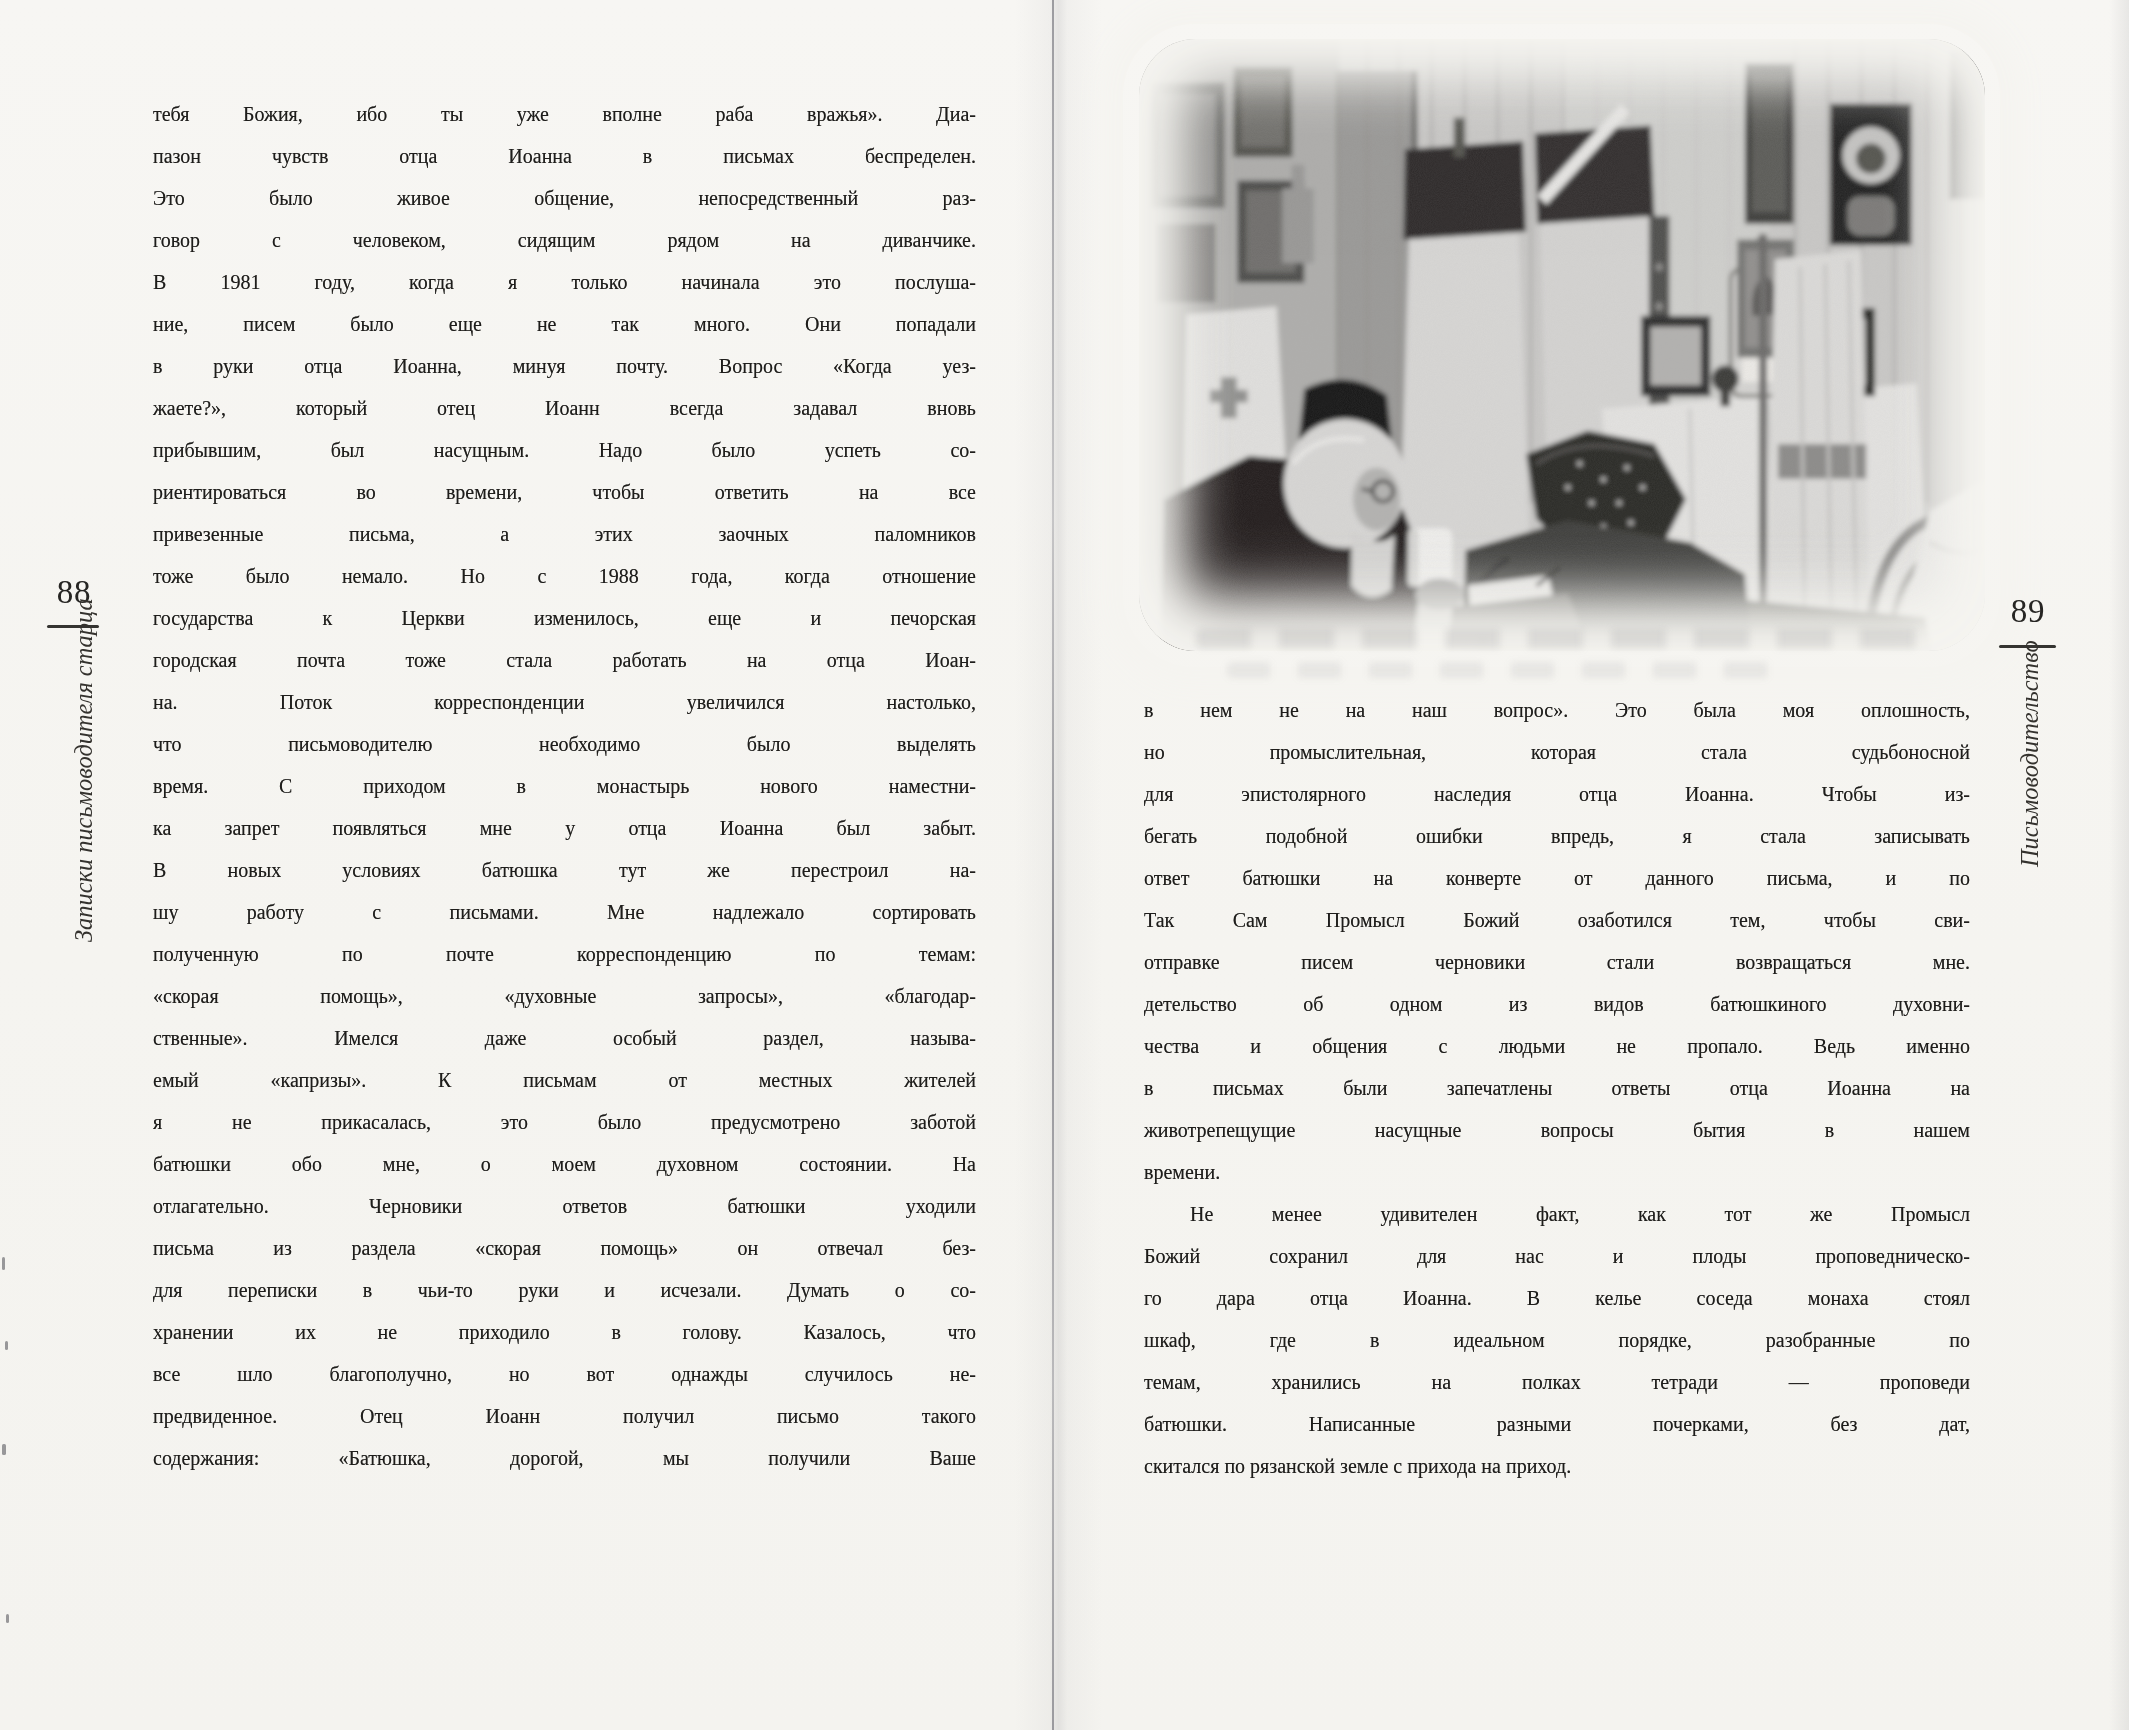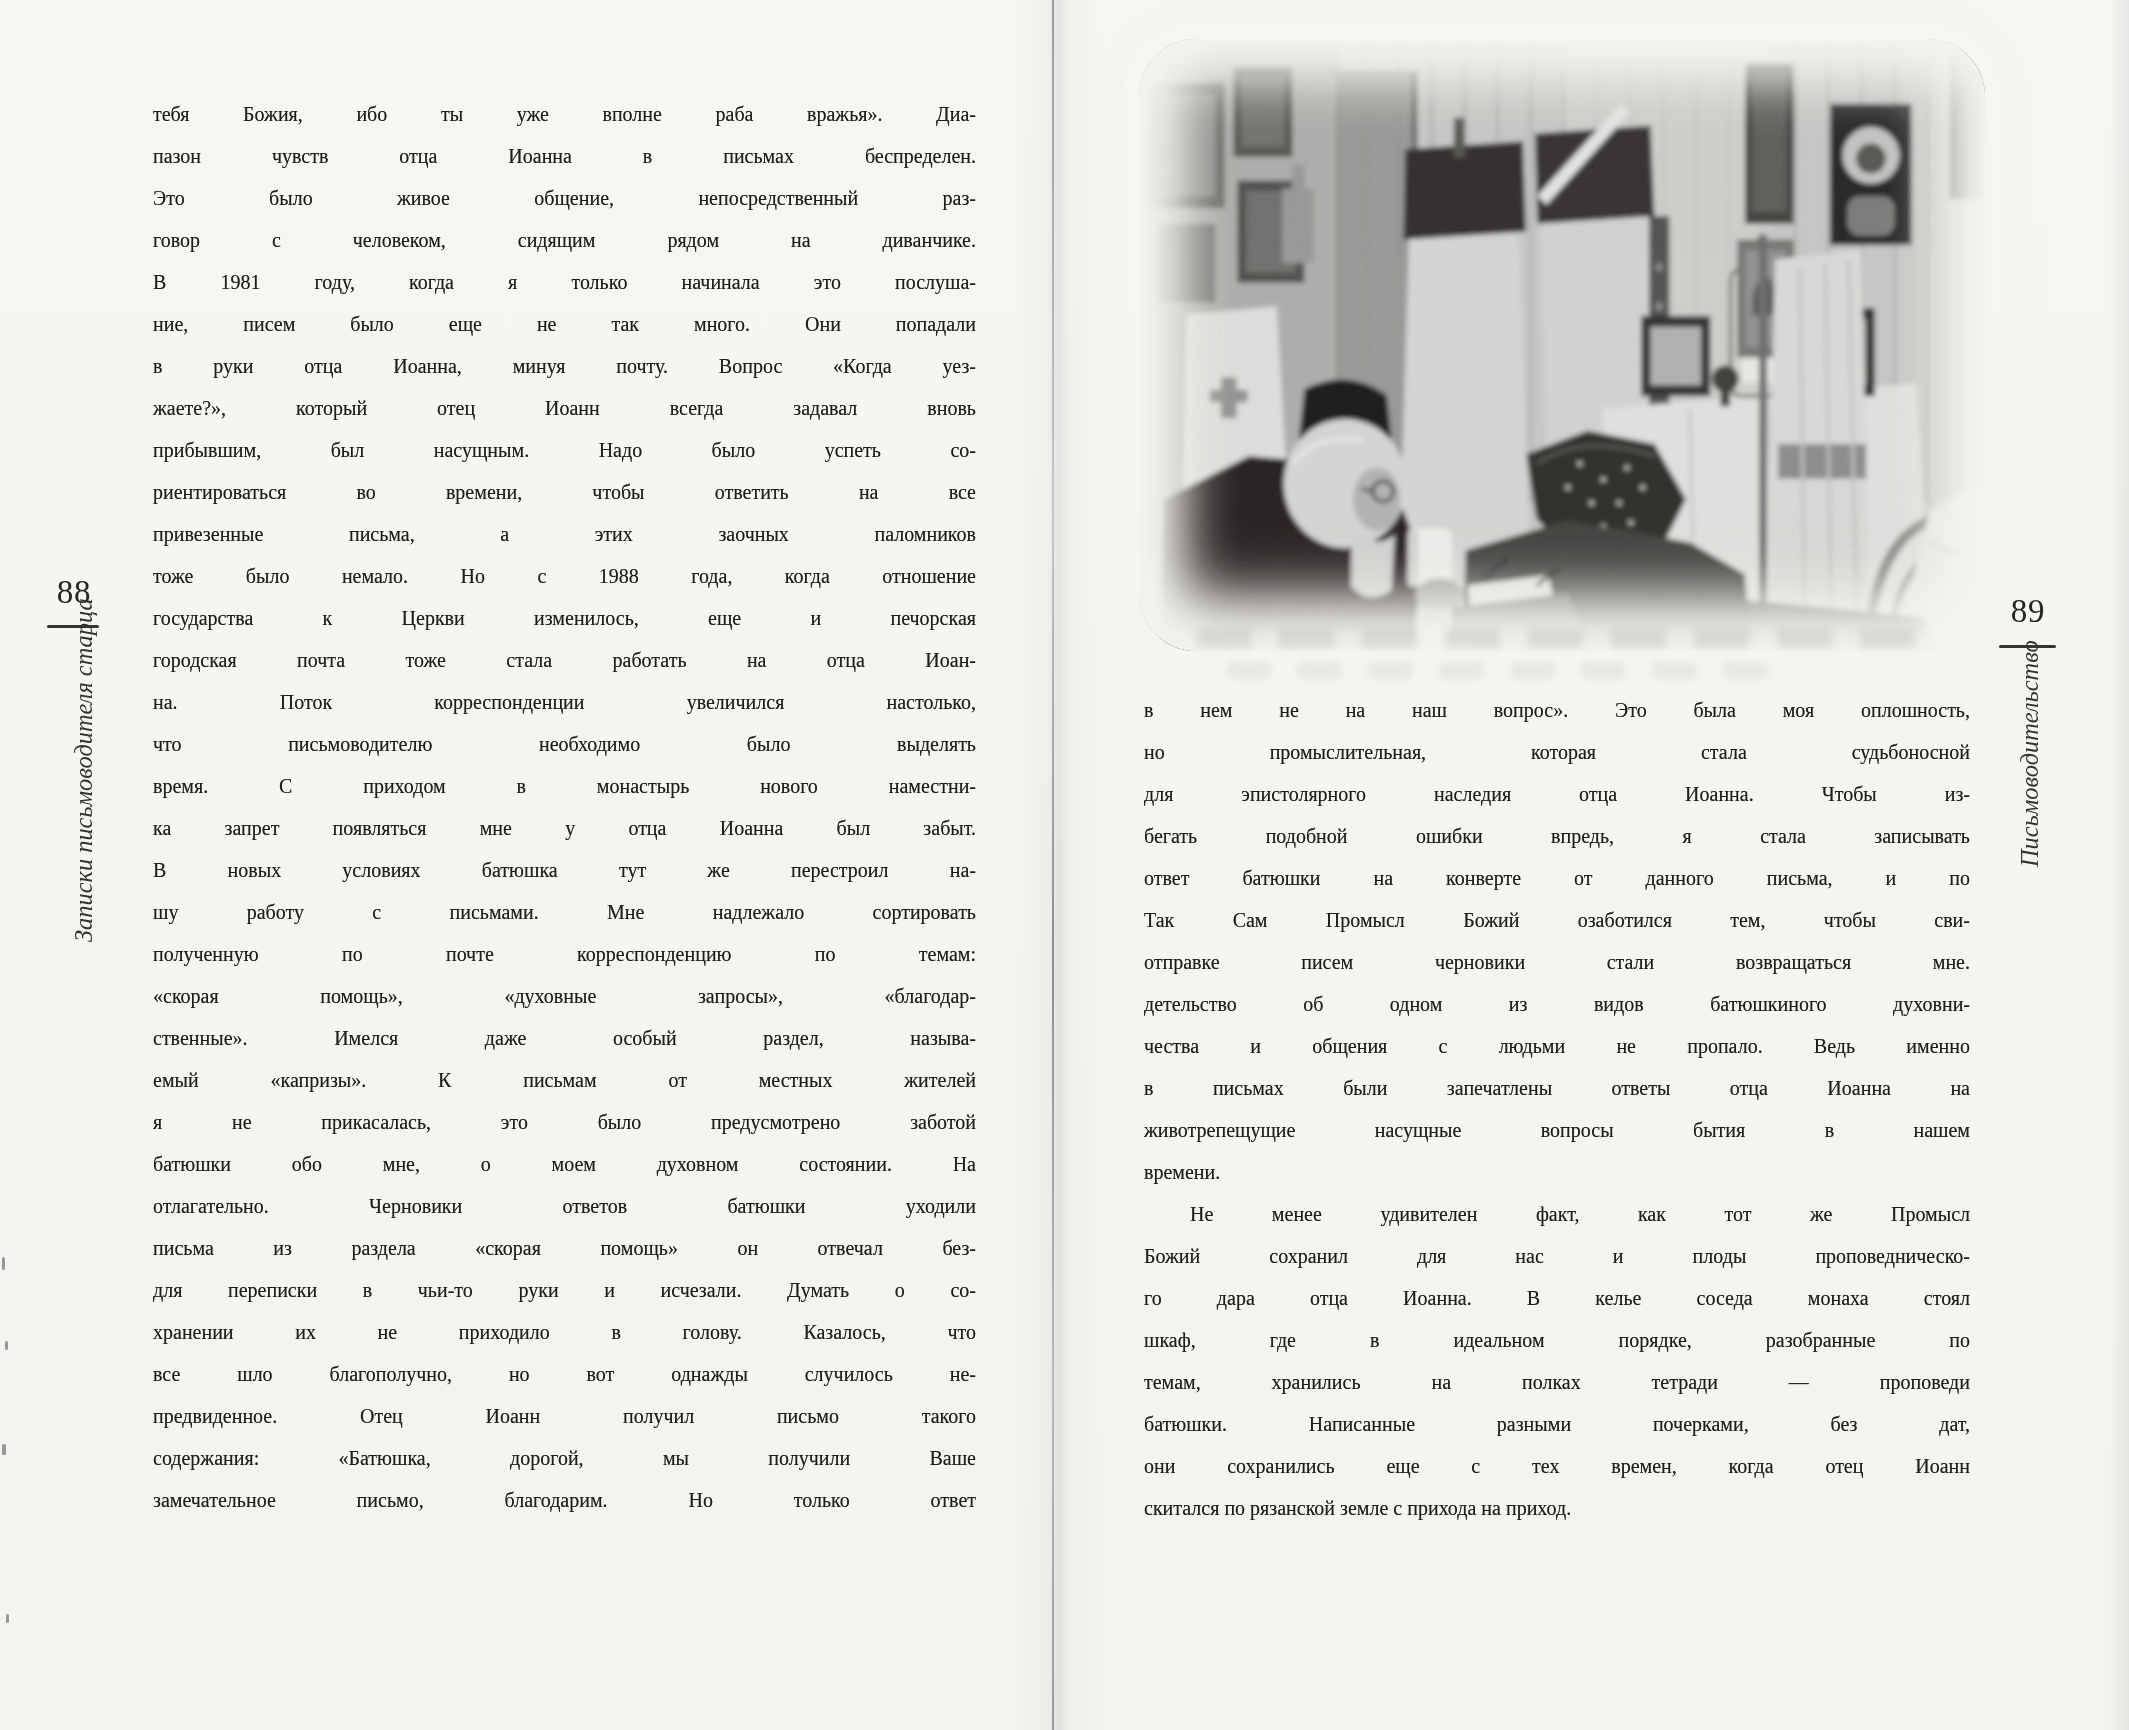--- a/index.html
+++ b/index.html
@@ -102,21 +102,20 @@
       <div class="tl">емый «капризы». К письмам от местных жителей</div>
       <div class="tl">я не прикасалась, это было предусмотрено заботой</div>
       <div class="tl">батюшки обо мне, о моем духовном состоянии. На</div>
       <div class="tl">отлагательно. Черновики ответов батюшки уходили</div>
       <div class="tl">письма из раздела «скорая помощь» он отвечал без-</div>
       <div class="tl">для переписки в чьи-то руки и исчезали. Думать о со-</div>
       <div class="tl">хранении их не приходило в голову. Казалось, что</div>
       <div class="tl">все шло благополучно, но вот однажды случилось не-</div>
       <div class="tl">предвиденное. Отец Иоанн получил письмо такого</div>
       <div class="tl">содержания: «Батюшка, дорогой, мы получили Ваше</div>
-      <div class="tl">замечательное письмо, благодарим. Но только ответ</div>
     </div>
   </section>
 
   <section>
     <div class="photo-halo"></div>
 
     <div class="photo" role="img" aria-label="Черно-белая фотография: седобородый отец Иоанн в очках и женщина в темном платке, записывающая ответы, в келье — белые занавеси, покрытый белой тканью столик с иконами и лампадой, иконы на стене, кровать справа">
       <svg viewBox="0 0 1075 778" preserveAspectRatio="none">
         <defs>
           <filter id="soft" x="-5%" y="-5%" width="110%" height="110%">
@@ -284,19 +283,18 @@
       <div class="tl">чества и общения с людьми не пропало. Ведь именно</div>
       <div class="tl">в письмах были запечатлены ответы отца Иоанна на</div>
       <div class="tl">животрепещущие насущные вопросы бытия в нашем</div>
       <div class="tl para-end">времени.</div>
       <div class="tl indent">Не менее удивителен факт, как тот же Промысл</div>
       <div class="tl">Божий сохранил для нас и плоды проповедническо-</div>
       <div class="tl">го дара отца Иоанна. В келье соседа монаха стоял</div>
       <div class="tl">шкаф, где в идеальном порядке, разобранные по</div>
       <div class="tl">темам, хранились на полках тетради — проповеди</div>
       <div class="tl">батюшки. Написанные разными почерками, без дат,</div>
-      <div class="tl">они сохранились еще с тех времен, когда отец Иоанн</div>
       <div class="tl para-end">скитался по рязанской земле с прихода на приход.</div>
     </div>
   </section>
 
 </div>
 
 
 </body></html>

